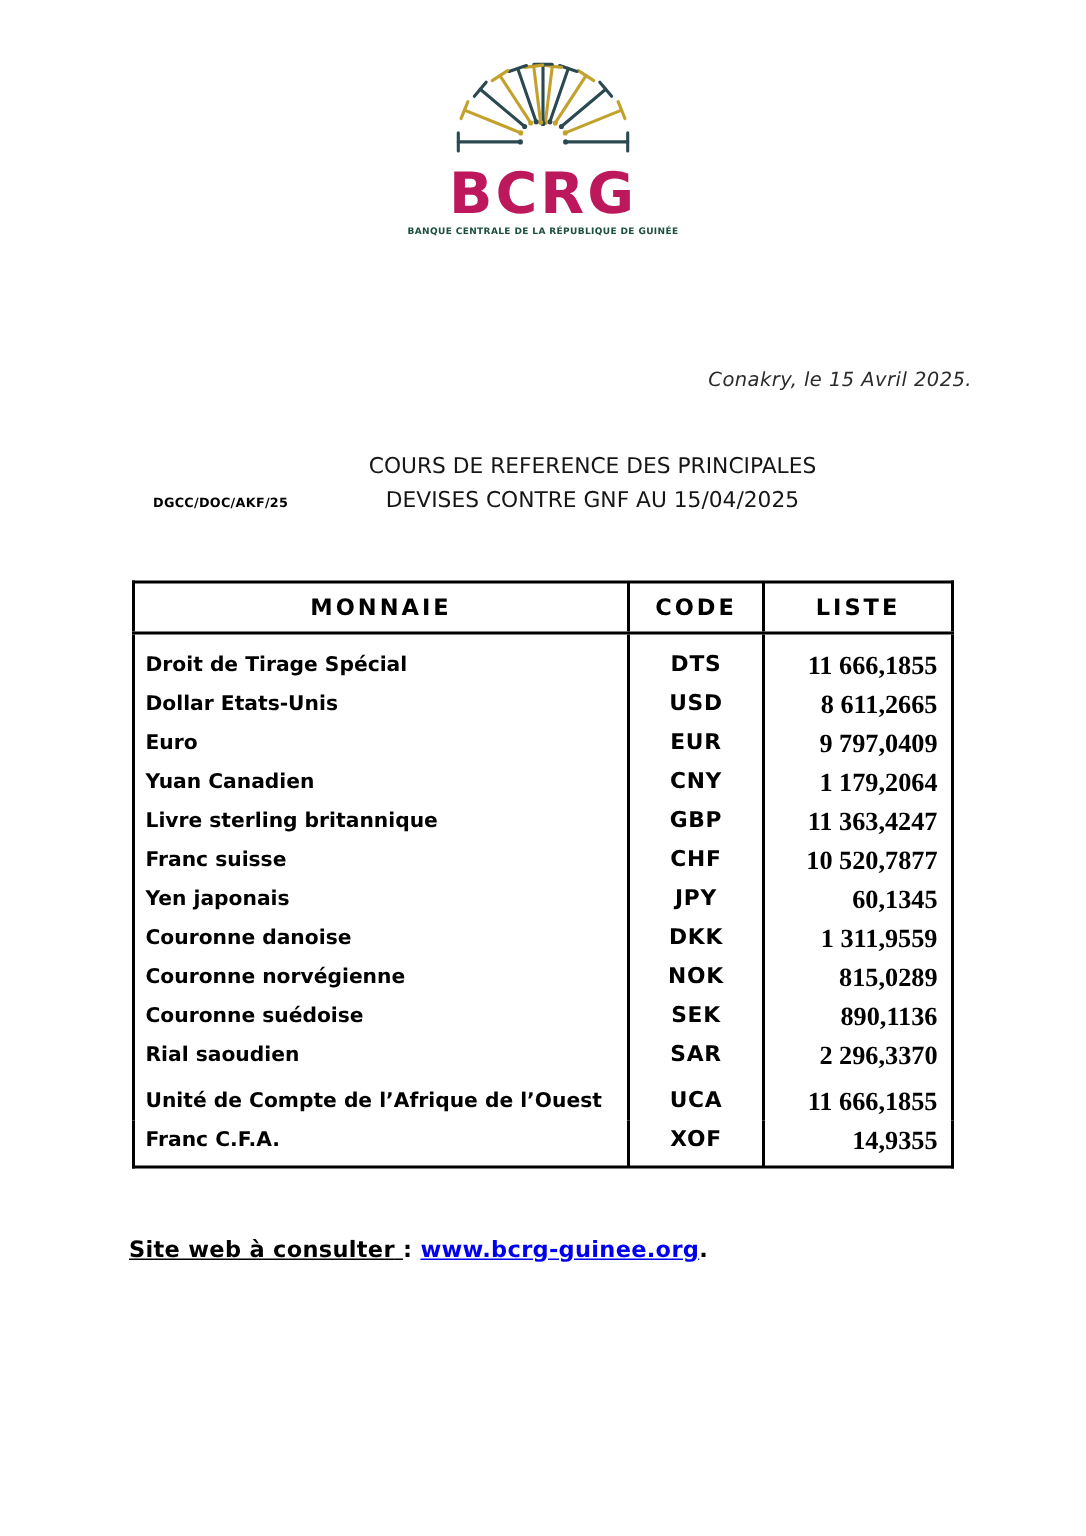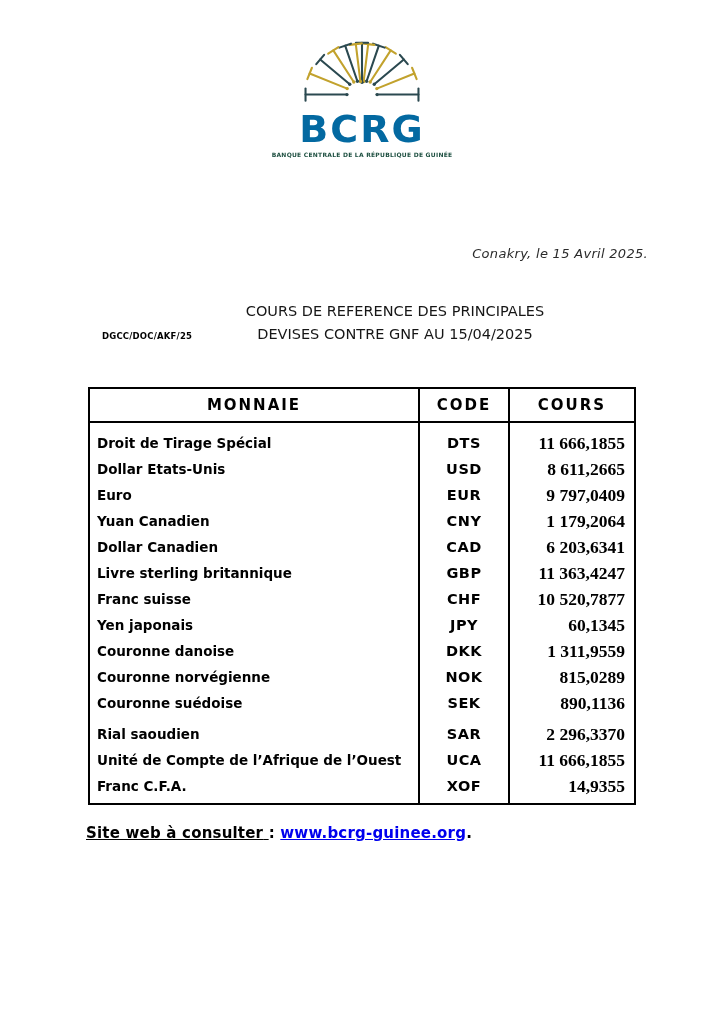--- a/index.html
+++ b/index.html
@@ -105,21 +105,21 @@
         <line x1="54.23787447236462" y1="51.63168791192949" x2="14.368968725992758" y2="35.52360439504527"></line>
         <line x1="16.80391158319619" y1="29.49690934036115" x2="11.934025868789329" y2="41.55029944972939"></line>
         <circle cx="54.23787447236462" cy="51.63168791192949" r="1.8" fill="#c2a22d" stroke="none"></circle>
       </g>
       <g stroke="#2b4950" stroke-width="2.2" stroke-linecap="round">
         <line x1="54" y1="58" x2="10" y2="57.99999999999999"></line>
         <line x1="10" y1="51.49999999999999" x2="10" y2="64.5"></line>
         <circle cx="54" cy="58" r="1.8" fill="#2b4950" stroke="none"></circle>
       </g>
     </svg>
-  <div class="logo-acronym" style="color: #0369a1;">BCRG</div>
+  <div class="logo-acronym" style="color: #be185d;">BCRG</div>
   <div class="logo-caption" style="color: rgb(29, 79, 64);">BANQUE CENTRALE DE LA RÉPUBLIQUE DE GUINÉE</div>
 </div>
 
 <div class="date-line">Conakry, le 15 Avril 2025.</div>
 
 <div class="ref-code">DGCC/DOC/AKF/25</div>
 <div class="doc-title">
   <div class="line1">COURS DE REFERENCE DES PRINCIPALES</div>
   <div class="line2">DEVISES CONTRE GNF AU 15/04/2025</div>
 </div>
@@ -128,21 +128,21 @@
   <table>
     <colgroup>
         <col style="width:330px">
         <col style="width:90px">
         <col style="width:126px">
       </colgroup>
     <thead>
       <tr>
         <th>MONNAIE</th>
         <th class="bl">CODE</th>
-        <th class="bl">COURS</th>
+        <th class="bl">LISTE</th>
       </tr>
     </thead>
     <tbody>
 
     <tr>
         <td class="monnaie">Droit de Tirage Spécial</td>
         <td class="code bl">DTS</td>
         <td class="cours bl">11 666,1855</td>
       </tr>
         <tr>
@@ -154,25 +154,20 @@
         <td class="monnaie">Euro</td>
         <td class="code bl">EUR</td>
         <td class="cours bl">9 797,0409</td>
       </tr>
         <tr>
         <td class="monnaie">Yuan Canadien</td>
         <td class="code bl">CNY</td>
         <td class="cours bl">1 179,2064</td>
       </tr>
         <tr>
-        <td class="monnaie">Dollar Canadien</td>
-        <td class="code bl">CAD</td>
-        <td class="cours bl">6 203,6341</td>
-      </tr>
-        <tr>
         <td class="monnaie">Livre sterling britannique</td>
         <td class="code bl">GBP</td>
         <td class="cours bl">11 363,4247</td>
       </tr>
         <tr>
         <td class="monnaie">Franc suisse</td>
         <td class="code bl">CHF</td>
         <td class="cours bl">10 520,7877</td>
       </tr>
         <tr>

